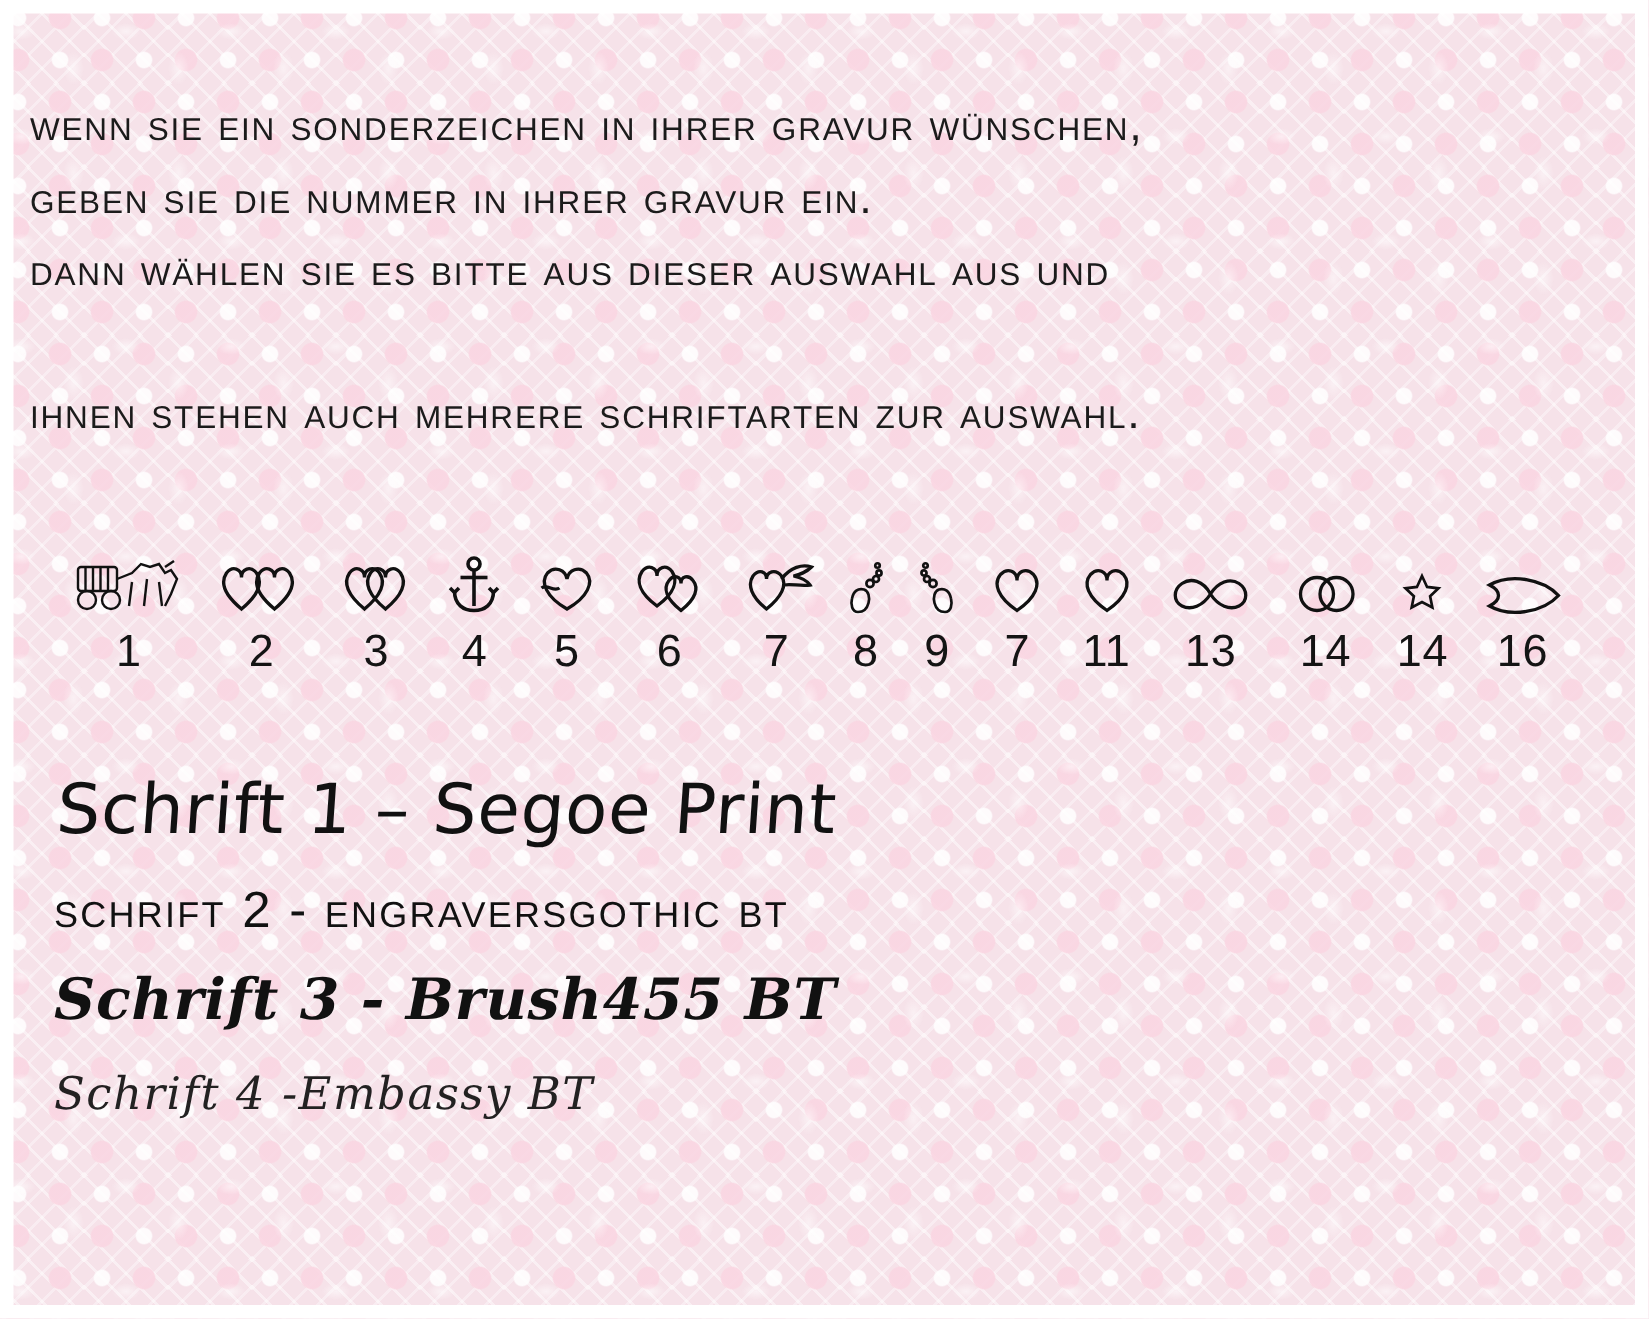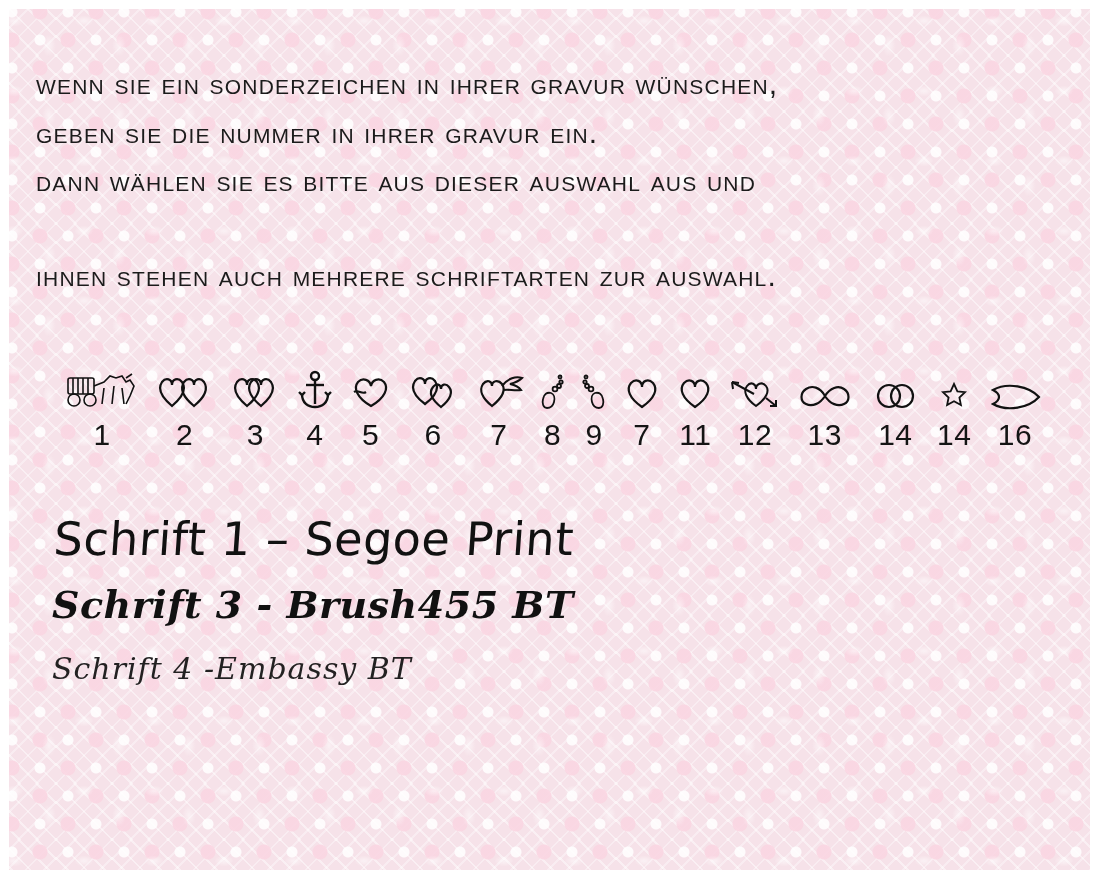--- a/index.html
+++ b/index.html
@@ -51,21 +51,21 @@
     position: absolute;
     inset: 0;
     border: 9px solid #ffffff;
     box-sizing: border-box;
     pointer-events: none;
   }
 
   #content {
     position: relative;
     z-index: 3;
-    padding: 60px 28px 0 28px;
+    padding: 60px 28px 0 12px;
     box-sizing: border-box;
     height: 100%;
   }
 
   .intro {
     font-family: "Liberation Sans", sans-serif;
     font-size: 30px;
     letter-spacing: 1.2px;
     color: #1b1b1b;
     text-align: justify;
@@ -291,31 +291,20 @@
 
         <div class="symbol-cell">
           <div class="sym-glyph">
             <svg width="38" height="34" viewBox="0 0 38 34" fill="none" stroke="#111" stroke-width="2.2">
               <path d="M19 31 C6 22 3 13 8 7 C13 2 19 5 19 11 C19 5 25 2 30 7 C35 13 32 22 19 31 Z"></path>
             </svg>
           </div>
           <div class="sym-num">11</div>
         </div>
 
-        <div class="symbol-cell">
-          <div class="sym-glyph">
-            <svg width="50" height="34" viewBox="0 0 50 34" fill="none" stroke="#111" stroke-width="2">
-              <path d="M26 30 C16 23 13 15 17 10 C21 5 26 8 26 13 C26 8 32 5 36 10 C40 15 36 23 26 30 Z"></path>
-              <path d="M2 6 L24 18"></path>
-              <path d="M2 6 L3 13 M2 6 L9 7"></path>
-              <path d="M36 22 L46 30 M40 30 L46 30 L46 24"></path>
-            </svg>
-          </div>
-          <div class="sym-num">12</div>
-        </div>
 
         <div class="symbol-cell">
           <div class="sym-glyph">
             <svg width="58" height="28" viewBox="0 0 58 28" fill="none" stroke="#111" stroke-width="2.2">
               <path d="M29 14 C24 5 16 3 10 7 C4 11 4 19 10 22 C16 25 24 22 29 14 C34 6 42 3 48 7 C54 11 54 19 48 22 C42 25 34 22 29 14 Z"></path>
             </svg>
           </div>
           <div class="sym-num">13</div>
         </div>
 
@@ -345,18 +334,19 @@
             </svg>
           </div>
           <div class="sym-num">16</div>
         </div>
 
       </div>
     </div>
 
     <div class="fonts-block">
       <div class="font-line font-1">Schrift 1 – Segoe Print</div>
+      <div class="font-line font-2">Schrift 2 - EngraversGothic BT</div>
       <div class="font-line font-3">Schrift 3 - Brush455 BT</div>
       <div class="font-line font-4">Schrift 4 -Embassy BT</div>
     </div>
 
   </div>
 </div>
 
 </body></html>

